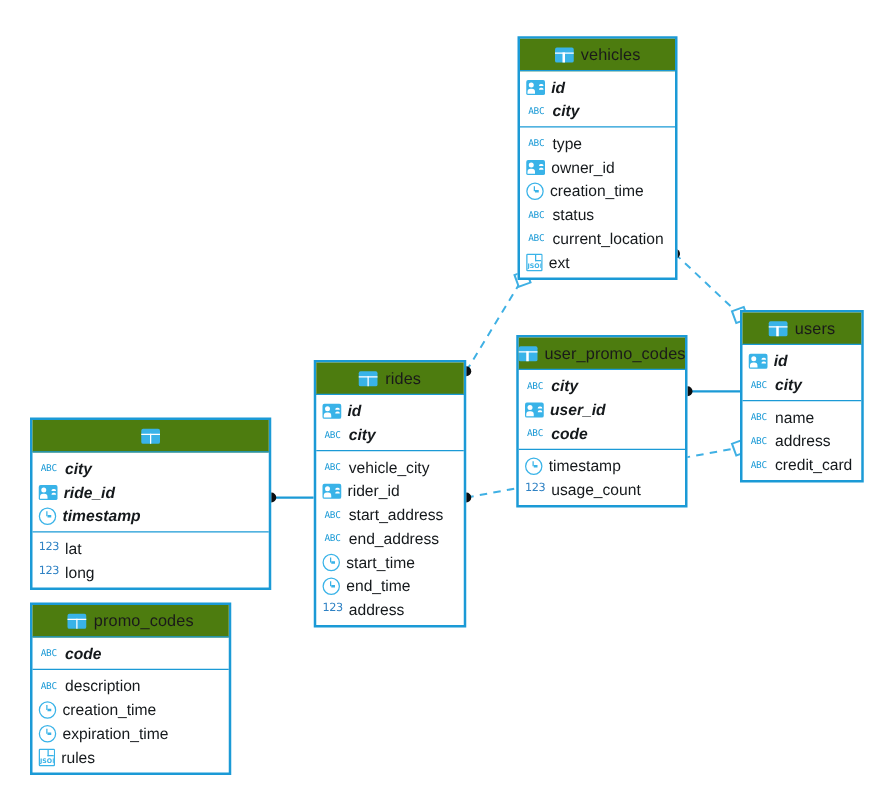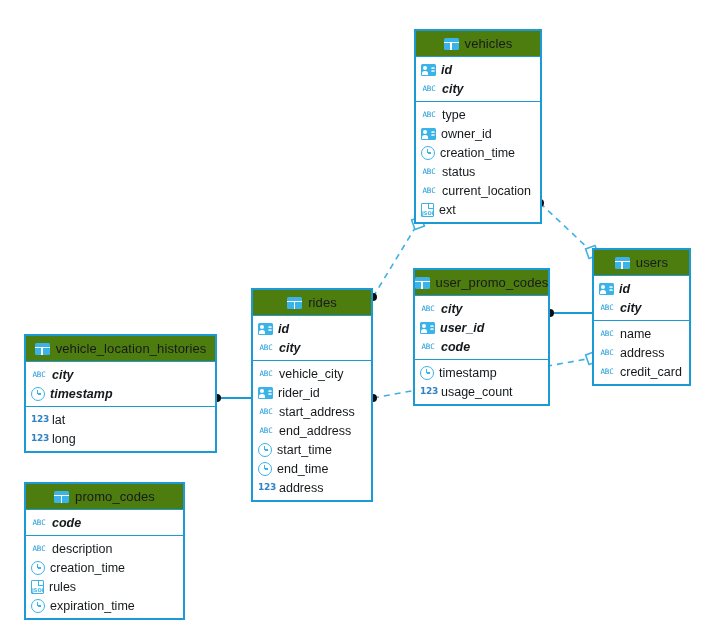--- a/index.html
+++ b/index.html
@@ -98,21 +98,21 @@
     color: #1b9ad6;
     font-family: "DejaVu Sans Mono", monospace;
     letter-spacing: -0.2px;
     line-height: 15px;
     text-align: center;
     width: 16px; flex: 0 0 16px;
   }
   
   .icon-123 {
     font-size: 9px;
-    font-weight: bold;
+    font-weight: normal;
     color: #2f82c4;
     font-family: "DejaVu Sans", sans-serif;
     letter-spacing: -0.3px;
     line-height: 15px;
     text-align: center;
     width: 16px; flex: 0 0 16px;
   }
   
   .icon-uuid {
     width: 15px; height: 12px;
@@ -367,26 +367,29 @@
           </div>
           <div class="col-row">
             <span class="icon-123">123</span>
             <span class="col-name">address</span>
           </div>
         </div>
       </div>
       <div class="table-node" style="left: 24px; top: 334px; width: 193px;">
         <div class="tbl-header">
           <span class="icon-table"></span>
-          <span class="tbl-title">vehicle_location_histories</span>
         </div>
         <div class="tbl-section">
           <div class="col-row pk">
             <span class="icon-abc">ABC</span>
             <span class="col-name">city</span>
+          </div>
+          <div class="col-row pk">
+            <span class="icon-uuid"></span>
+            <span class="col-name">ride_id</span>
           </div>
           <div class="col-row pk">
             <span class="icon-clock"></span>
             <span class="col-name">timestamp</span>
           </div>
         </div>
         <div class="tbl-section">
           <div class="col-row">
             <span class="icon-123">123</span>
             <span class="col-name">lat</span>
@@ -411,24 +414,24 @@
         <div class="tbl-section">
           <div class="col-row">
             <span class="icon-abc">ABC</span>
             <span class="col-name">description</span>
           </div>
           <div class="col-row">
             <span class="icon-clock"></span>
             <span class="col-name">creation_time</span>
           </div>
           <div class="col-row">
+            <span class="icon-clock"></span>
+            <span class="col-name">expiration_time</span>
+          </div>
+          <div class="col-row">
             <span class="icon-json">JSON</span>
             <span class="col-name">rules</span>
-          </div>
-          <div class="col-row">
-            <span class="icon-clock"></span>
-            <span class="col-name">expiration_time</span>
           </div>
         </div>
       </div>
     </div>
 
 </div>
 
 </body></html>

